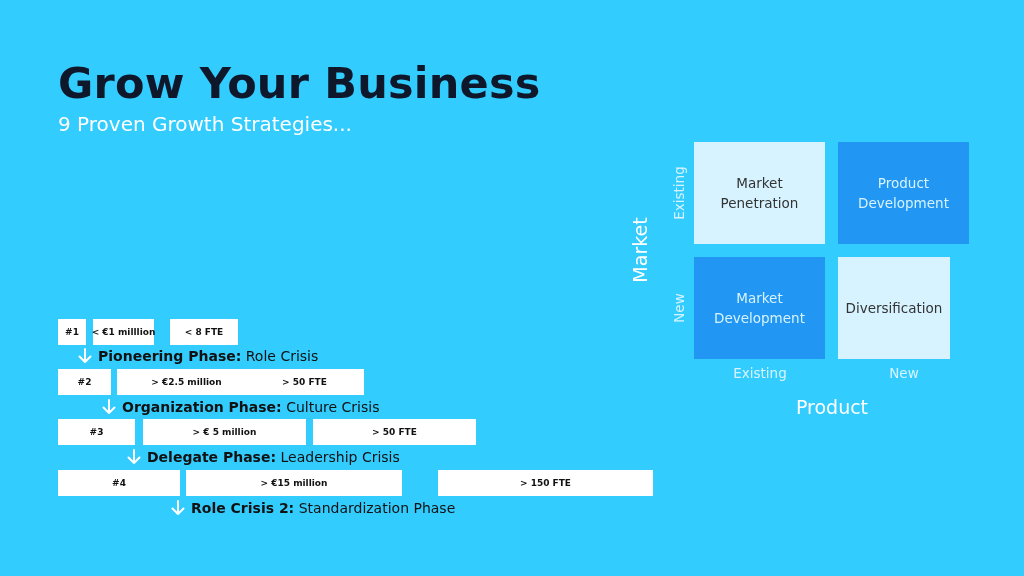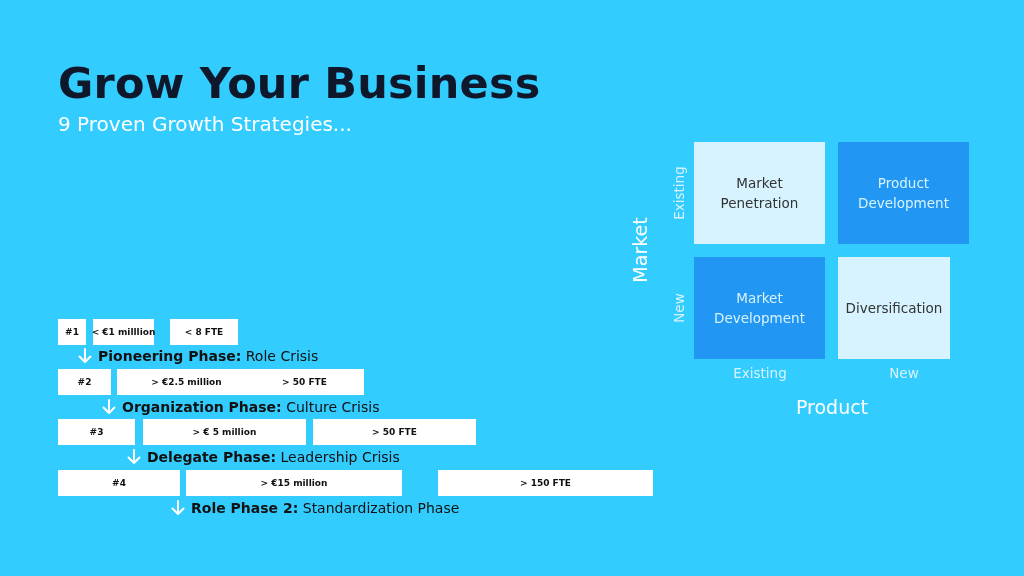--- a/index.html
+++ b/index.html
@@ -151,21 +151,21 @@
   </div>
 
   <div class="box" style="left:58px;top:470px;width:122px;height:26px;">#4</div>
   <div class="box" style="left:186px;top:470px;width:216px;height:26px;">&gt; €15 million</div>
   <div class="box" style="left:407px;top:470px;width:215px;height:26px;margin-left:31px;">&gt; 150 FTE</div>
 
   <div class="phase" style="left:171px;top:500px;">
     <svg viewBox="0 0 14 16">
       <path d="M7 1 V14 M1.5 8.5 L7 14 L12.5 8.5" stroke="#ffffff" stroke-width="2" fill="none" stroke-linecap="round" stroke-linejoin="round"></path>
     </svg>
-    <span class="phase-text"><b>Role Phase 2:</b><span class="reg"> Standardization Phase</span></span>
+    <span class="phase-text"><b>Role Crisis 2:</b><span class="reg"> Standardization Phase</span></span>
   </div>
 </div>
 
 <div>
 
   <div class="axis-big rot" style="left:640px;top:250px;">Market</div>
 
   <div class="axis-small rot" style="left:679px;top:193px;">Existing</div>
   <div class="axis-small rot" style="left:679px;top:308px;">New</div>
 

